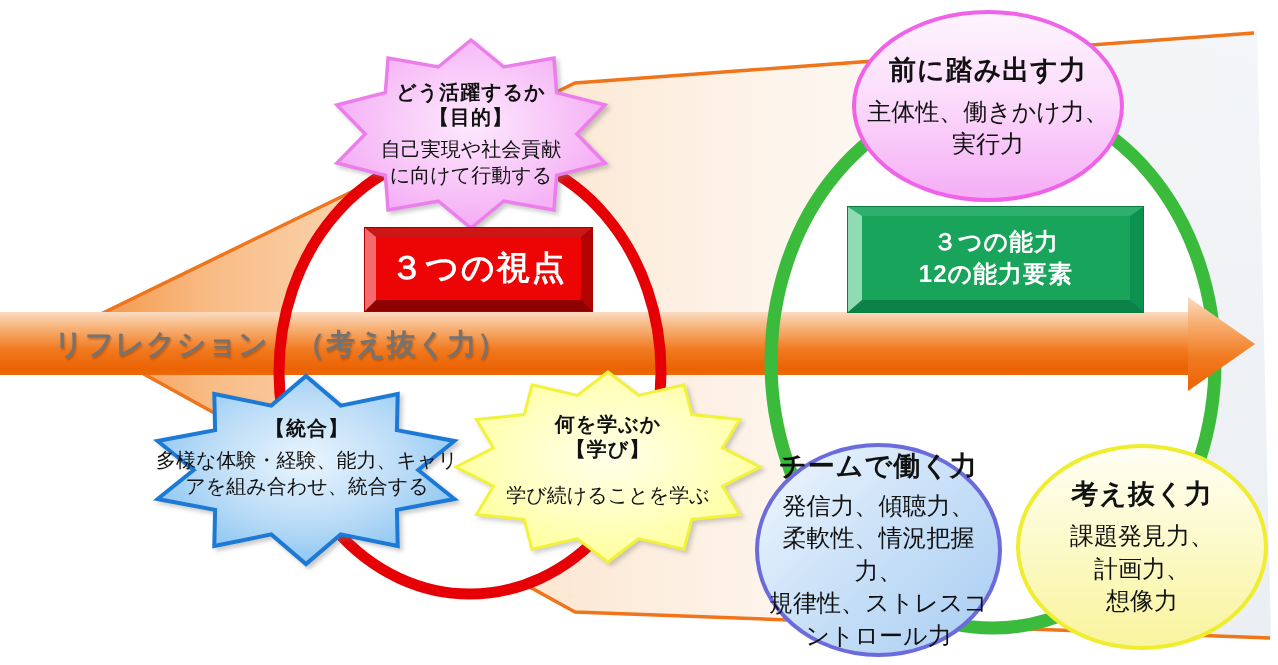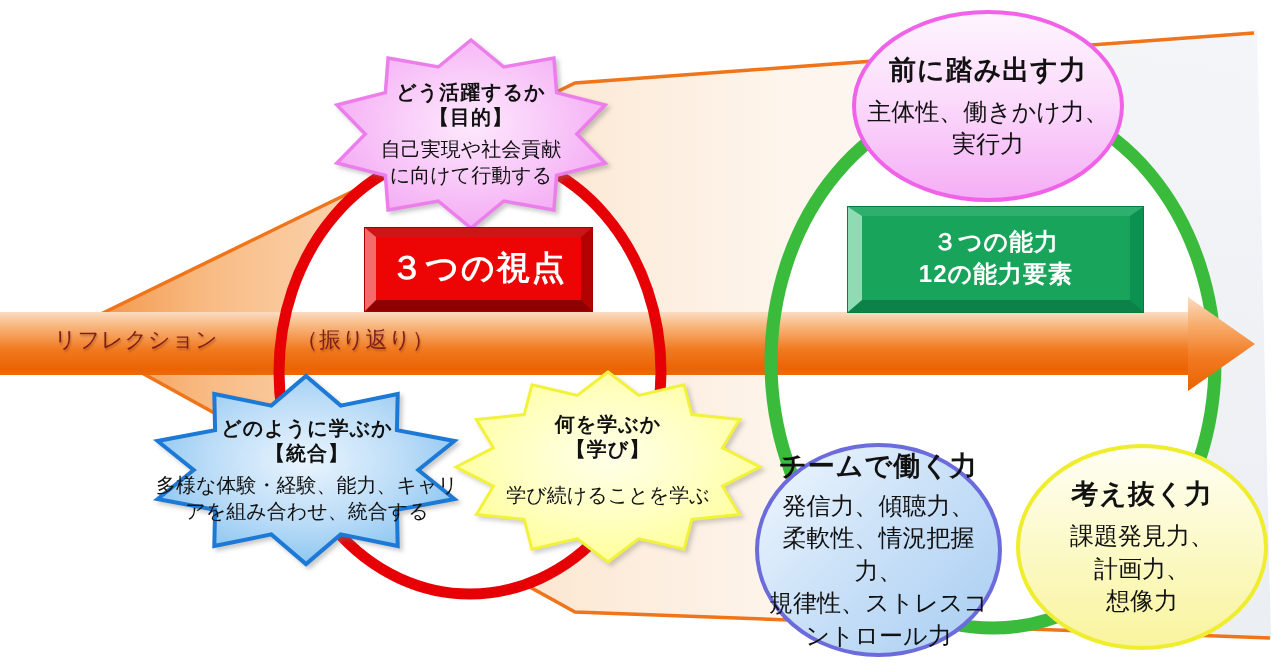--- a/index.html
+++ b/index.html
@@ -4,21 +4,21 @@
 <style>
   html,body{margin:0;padding:0;background:#fff;}
   .canvas{
     position:relative;width:1278px;height:665px;overflow:hidden;background:#ffffff;
     font-family:"Liberation Sans","DejaVu Sans",sans-serif;
   }
   .layer{position:absolute;left:0;top:0;}
 
   
   .arrow-label{
-    position:absolute;top:325px;color:#7f1d1d;font-weight:normal;font-size:22px;
+    position:absolute;top:325px;color:#737373;font-weight:bold;font-size:29px;
     letter-spacing:1px;white-space:nowrap;
     text-shadow:1px 2px 2px rgba(140,60,0,.45);
   }
   .arrow-label.main{left:54px;}
   .arrow-label.paren{left:296px;}
 
   
   .bevel-box{
     position:absolute;box-sizing:border-box;display:flex;flex-direction:column;
     align-items:center;justify-content:center;text-align:center;color:#fff;font-weight:bold;
@@ -140,21 +140,21 @@
     <ellipse cx="993" cy="362" rx="222" ry="266" fill="none" stroke="#3ABB3C" stroke-width="13"></ellipse>
 
     <polygon points="1188,297 1255,344 1188,391" fill="url(#headGrad)"></polygon>
 
     <polygon fill="url(#pinkStarGrad)" stroke="#EC7EEC" stroke-width="3.5" style="filter:drop-shadow(3px 3px 2px rgba(120,120,120,.4))" points="471.0,40.0 503.7,67.0 553.9,58.0 556.6,92.6 605.1,105.0 576.8,134.0 605.1,163.0 556.6,175.4 553.9,210.0 503.7,201.0 471.0,228.0 438.3,201.0 388.1,210.0 385.4,175.4 336.9,163.0 365.3,134.0 336.9,105.0 385.4,92.6 388.1,58.0 438.3,67.0"></polygon>
     <polygon fill="url(#blueStarGrad)" stroke="#1C79D6" stroke-width="4" style="filter:drop-shadow(3px 3px 2px rgba(120,120,120,.4))" points="306.0,376.0 340.7,405.6 397.7,394.0 396.9,430.2 454.4,441.0 418.3,470.0 454.4,499.0 396.9,509.8 397.7,546.0 340.7,534.4 306.0,564.0 271.3,534.4 214.3,546.0 215.1,509.8 157.6,499.0 193.7,470.0 157.6,441.0 215.1,430.2 214.3,394.0 271.3,405.6"></polygon>
     <polygon fill="url(#yellowStarGrad)" stroke="#F2F23A" stroke-width="3" style="filter:drop-shadow(3px 3px 2px rgba(120,120,120,.35))" points="608.0,372.0 638.7,395.4 684.0,384.7 691.8,414.6 739.6,419.5 722.5,447.8 760.0,467.0 722.5,486.2 739.6,514.5 691.8,519.4 684.0,549.3 638.7,538.6 608.0,562.0 577.3,538.6 532.0,549.3 524.2,519.4 476.4,514.5 493.5,486.2 456.0,467.0 493.5,447.8 476.4,419.5 524.2,414.6 532.0,384.7 577.3,395.4"></polygon>
   </svg>
 
   <div class="arrow-label main">リフレクション</div>
-  <div class="arrow-label paren">（振り返り）</div>
+  <div class="arrow-label paren">（考え抜く力）</div>
 
   <div class="bevel-box box-red">
     <span>３つの視点</span>
   </div>
   <div class="bevel-box box-green">
     <span>３つの能力</span>
     <span>12の能力要素</span>
   </div>
 
   <div class="burst-text burst-purpose-text">
@@ -163,21 +163,20 @@
       <div>【目的】</div>
     </div>
     <div class="burst-body">
       <div>自己実現や社会貢献</div>
       <div>に向けて行動する</div>
     </div>
   </div>
 
   <div class="burst-text burst-integration-text">
     <div class="burst-title">
-      <div>どのように学ぶか</div>
       <div>【統合】</div>
     </div>
     <div class="burst-body">
       <div>多様な体験・経験、能力、キャリ</div>
       <div>アを組み合わせ、統合する</div>
     </div>
   </div>
 
   <div class="burst-text burst-learning-text">
     <div class="burst-title">

